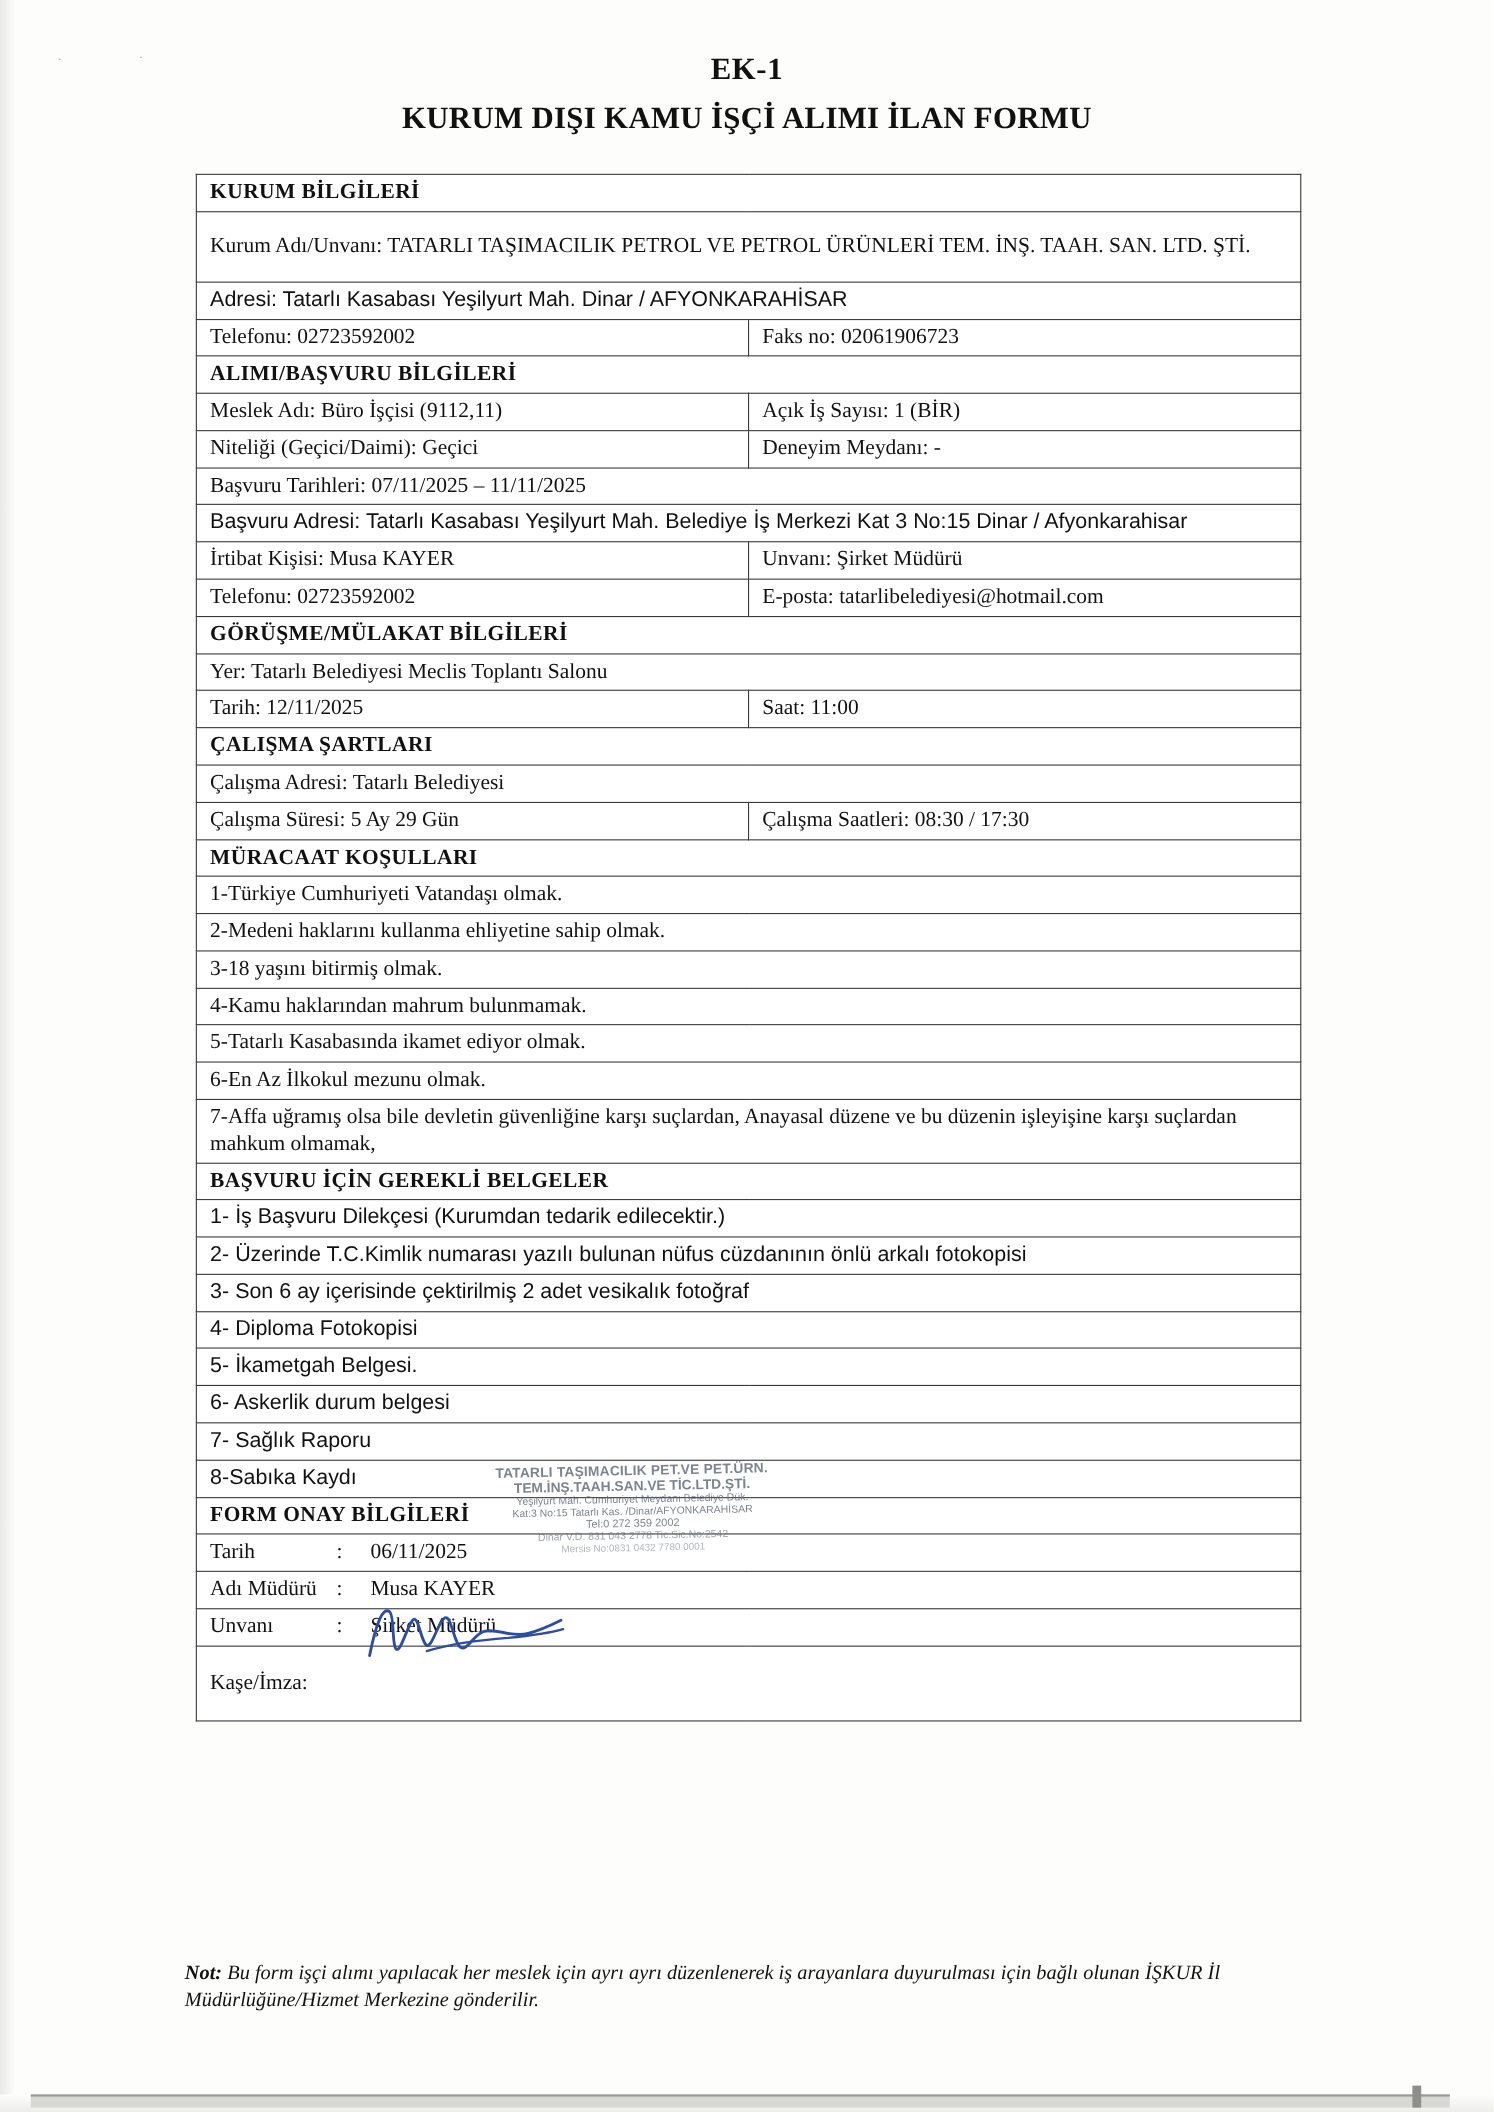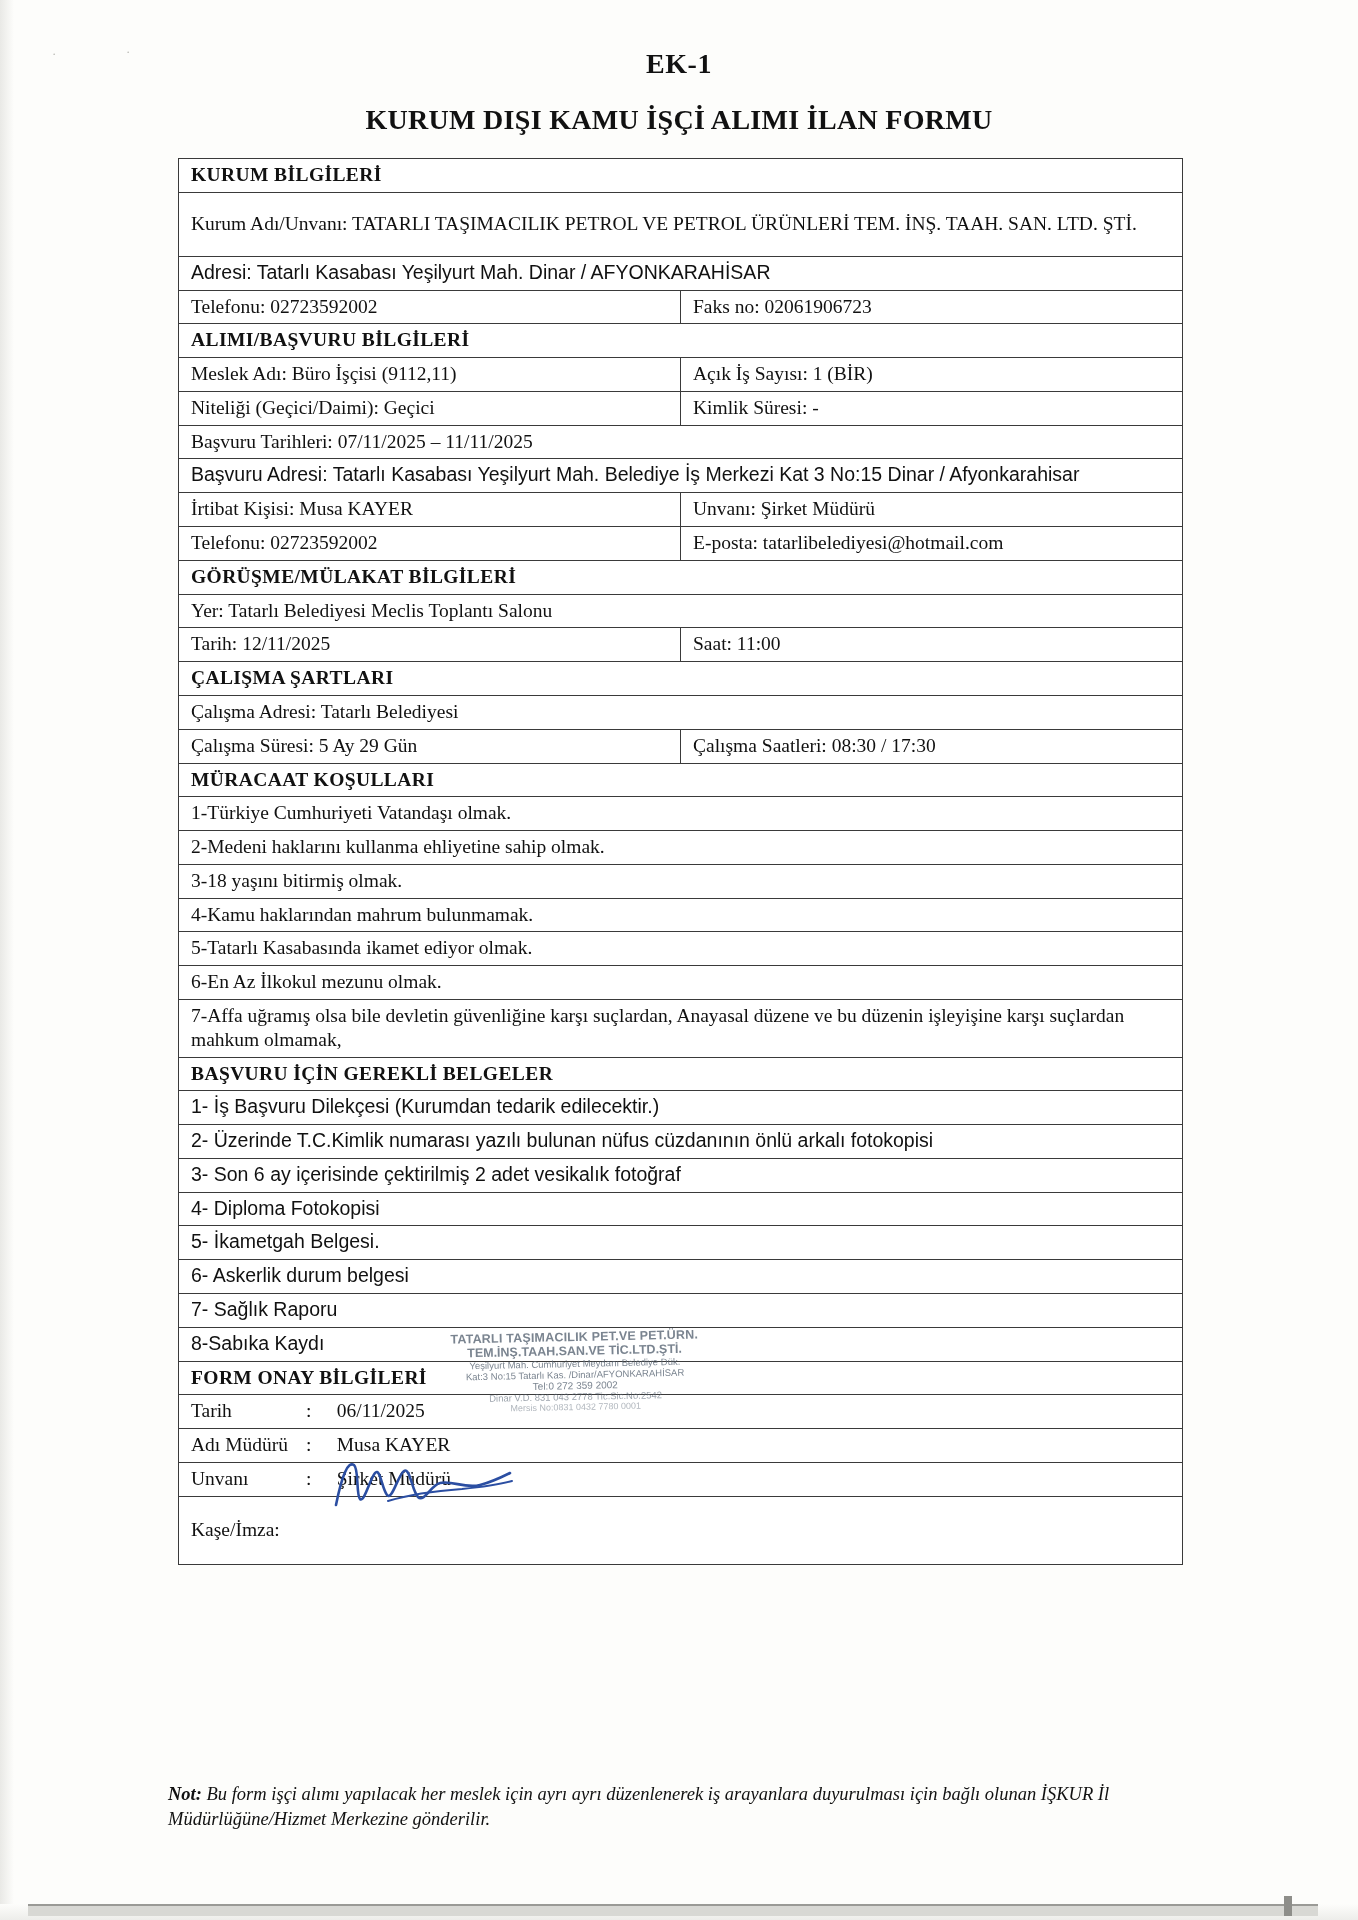--- a/index.html
+++ b/index.html
@@ -42,21 +42,21 @@
   .title-block {
     position: absolute;
     left: 0; right: 0;
     top: 48px;
     text-align: center;
   }
   .doc-title-1 {
     font-size: 28px;
     font-weight: bold;
     letter-spacing: 0.5px;
-    margin-bottom: 24px;
+    margin-bottom: 12px;
   }
   .doc-title-2 {
     font-size: 28px;
     font-weight: bold;
     letter-spacing: 0.3px;
     text-align: center;
   }
 
   table.form {
     position: absolute;
@@ -198,21 +198,21 @@
 
     <tr>
       <td class="section" colspan="2">ALIMI/BAŞVURU BİLGİLERİ</td>
     </tr>
     <tr>
       <td>Meslek Adı: Büro İşçisi (9112,11)</td>
       <td>Açık İş Sayısı:  1 (BİR)</td>
     </tr>
     <tr>
       <td>Niteliği (Geçici/Daimi): Geçici</td>
-      <td>Kimlik Süresi: -</td>
+      <td>Deneyim Meydanı: -</td>
     </tr>
     <tr>
       <td colspan="2">Başvuru Tarihleri: 07/11/2025 – 11/11/2025</td>
     </tr>
     <tr>
       <td colspan="2" class="sans">Başvuru Adresi: Tatarlı Kasabası Yeşilyurt Mah. Belediye İş Merkezi Kat 3 No:15 Dinar / Afyonkarahisar</td>
     </tr>
     <tr>
       <td>İrtibat Kişisi: Musa KAYER</td>
       <td>Unvanı: Şirket Müdürü</td>

